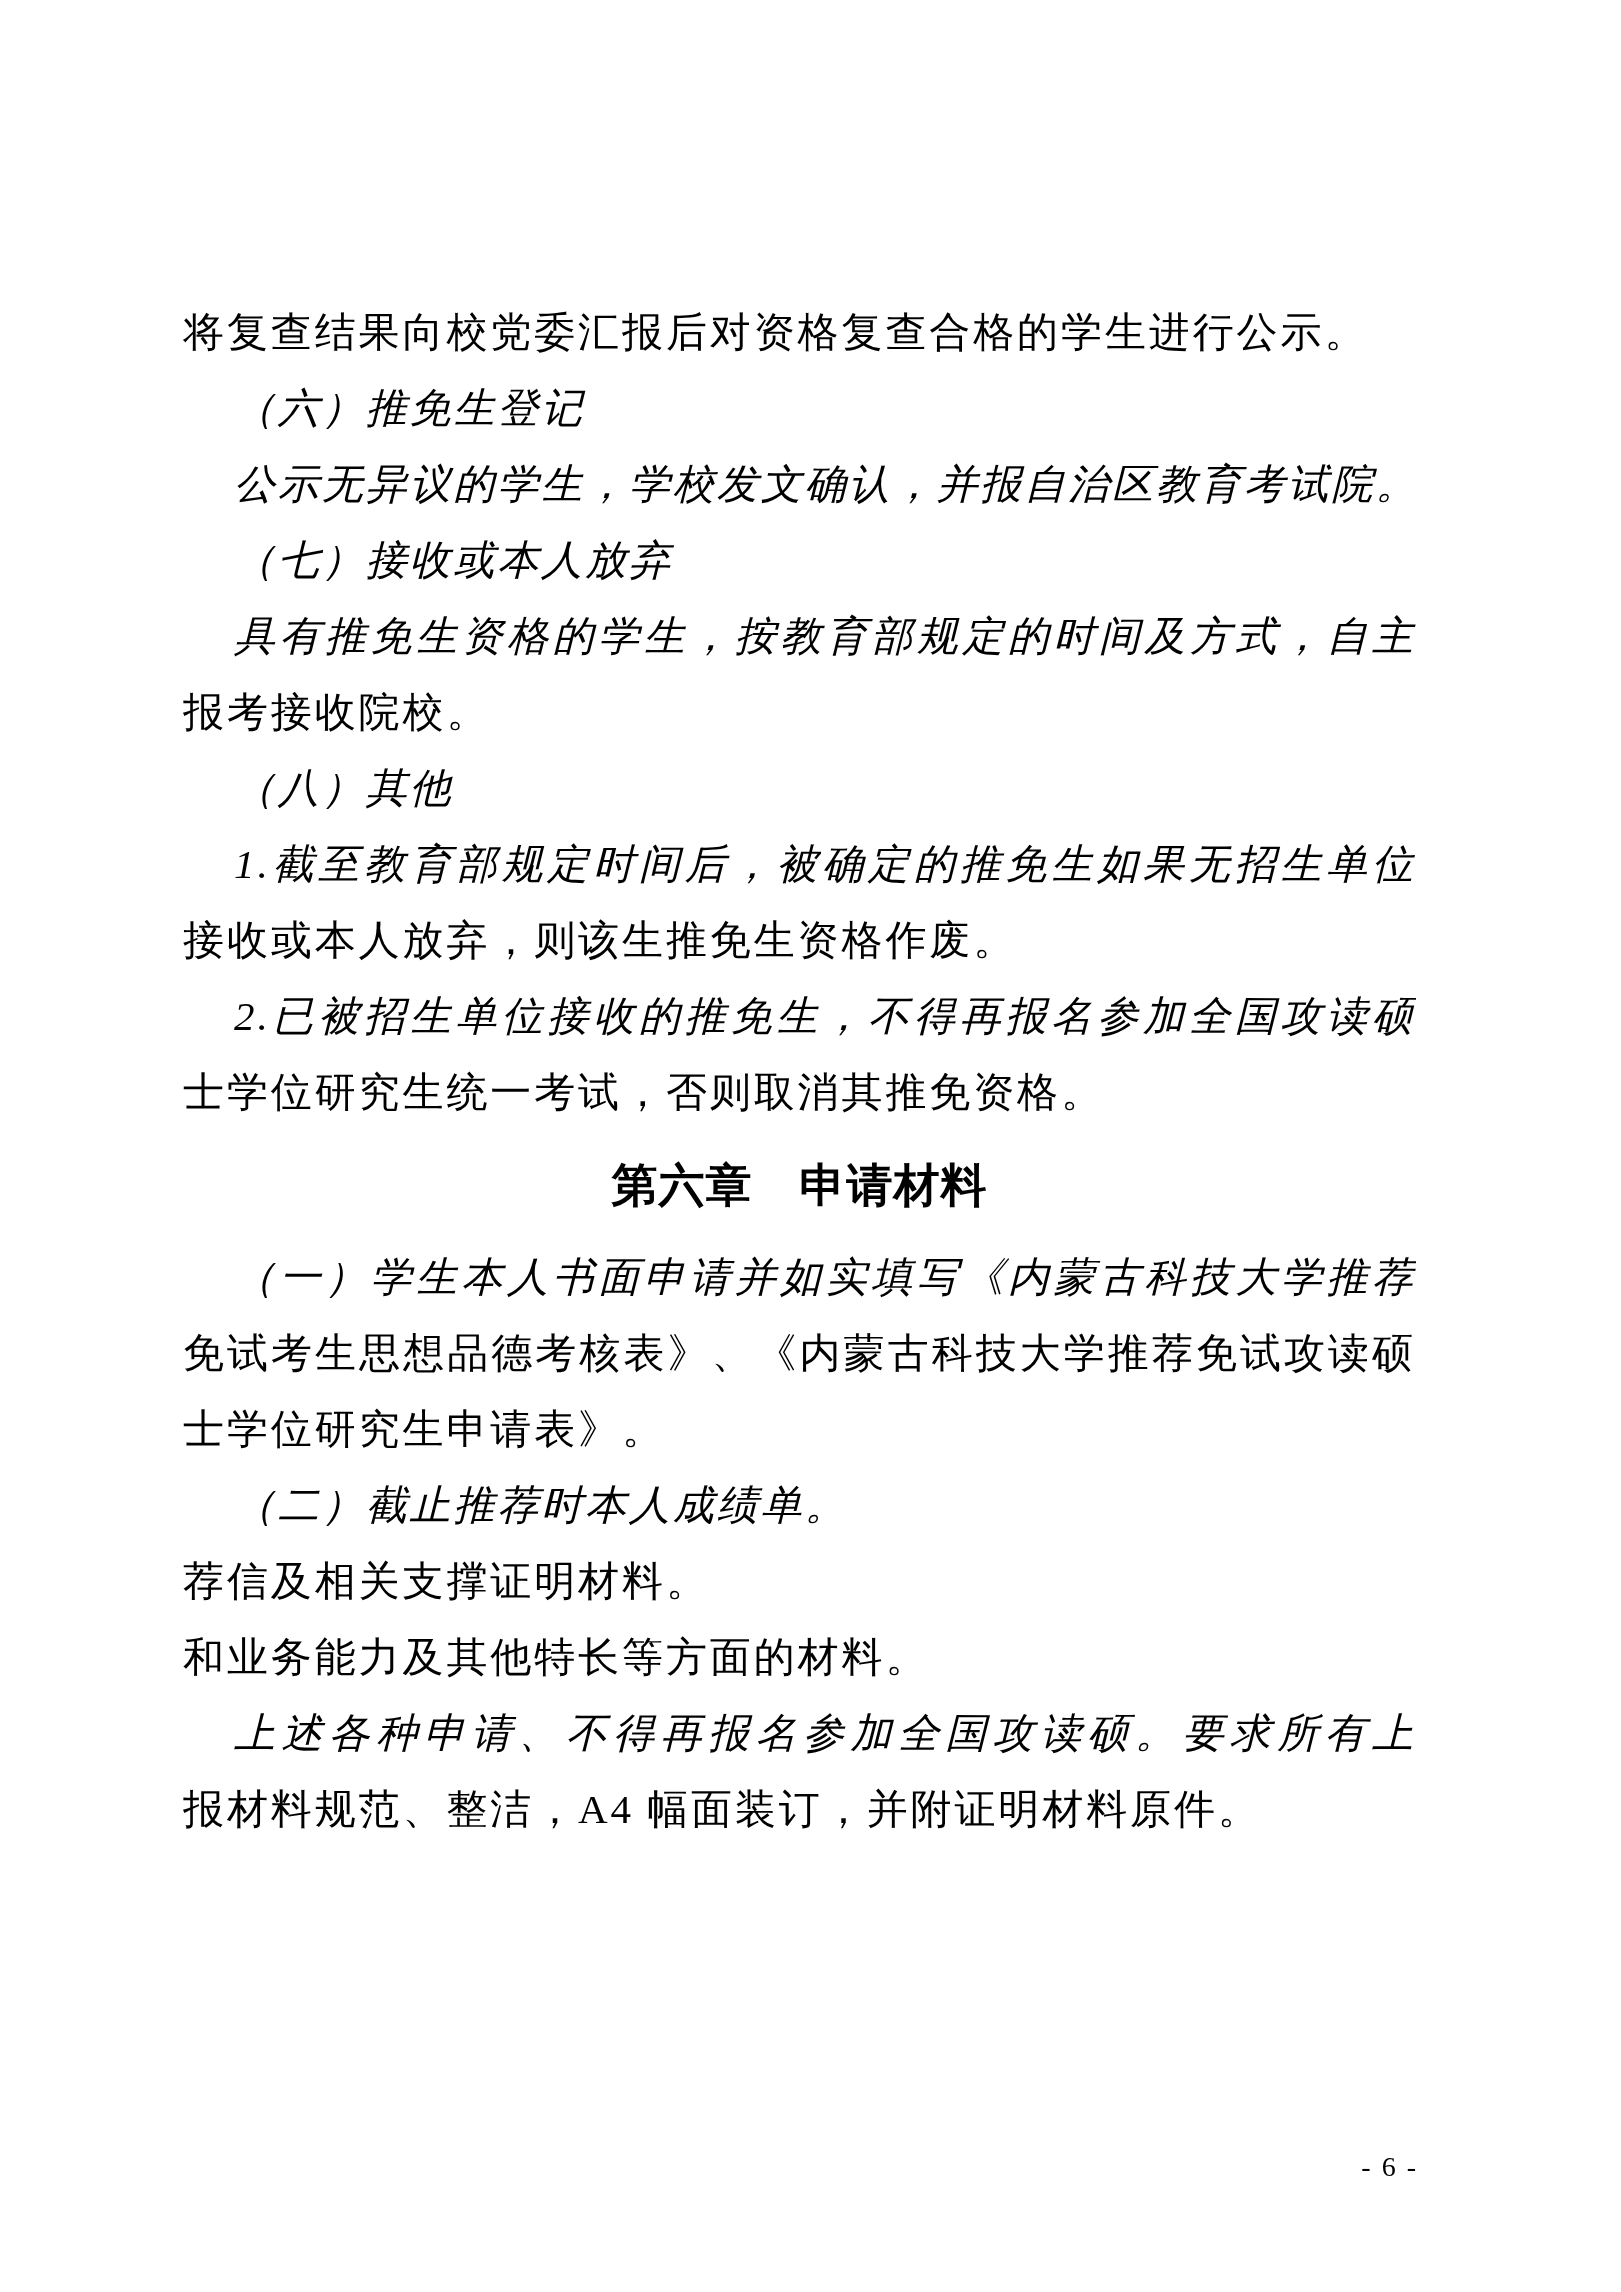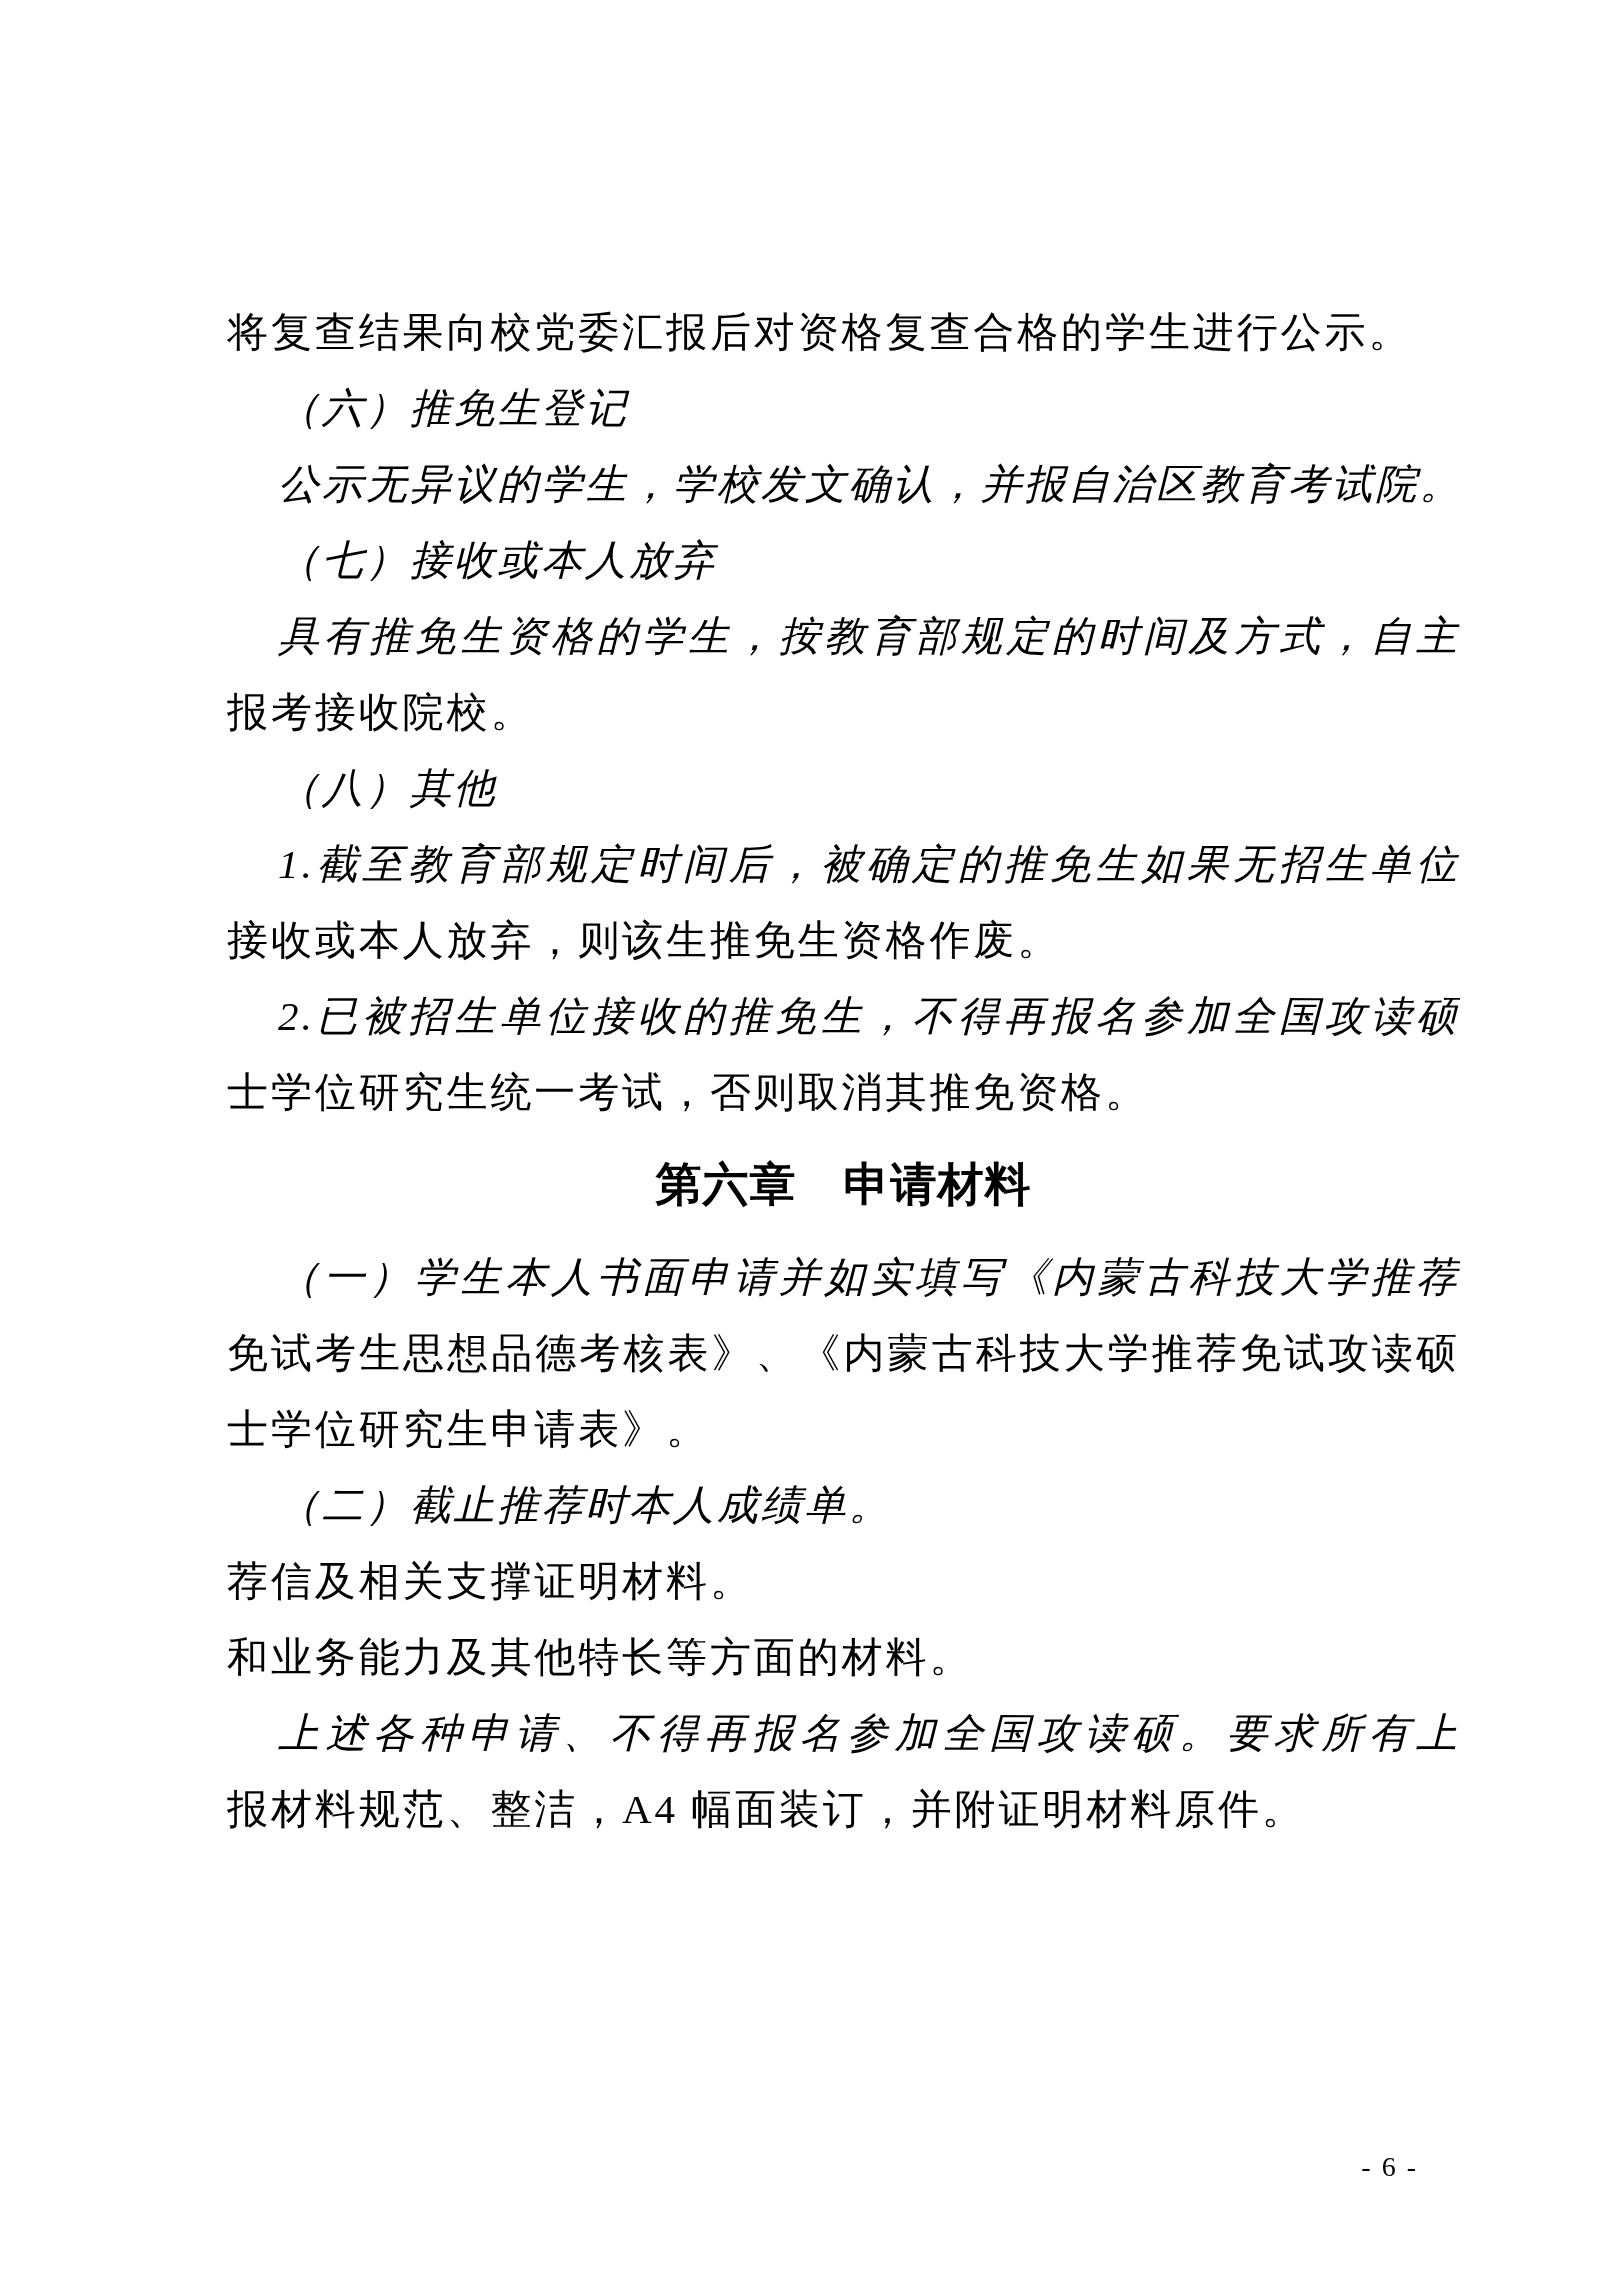--- a/index.html
+++ b/index.html
@@ -14,21 +14,20 @@
     background: #ffffff;
     color: #000000;
     font-family: "Liberation Serif", "DejaVu Serif", serif;
     overflow: hidden;
   }
   .content {
     position: absolute;
     left: 183px;
     top: 294px;
     width: 1233px;
-    margin-left: 44px;
   }
   .line {
     font-size: 41px;
     line-height: 76px;
     height: 76px;
     letter-spacing: 2.9px;
     white-space: nowrap;
     text-align: left;
   }
   .line.indent {
@@ -36,21 +35,21 @@
     font-style: italic;
   }
   .line.fill {
     white-space: normal;
     text-align: justify;
     text-align-last: justify;
     text-justify: inter-character;
     overflow: hidden;
   }
   .line.heading {
-    font-family: Liberation Serif, serif;
+    font-family: Liberation Sans, sans-serif;
     font-weight: bold;
     font-size: 46px;
     text-align: center;
     text-align-last: center;
     white-space: nowrap;
     padding-left: 0;
     margin: 16.7px 0;
     letter-spacing: 1px;
   }
   .page-number {

